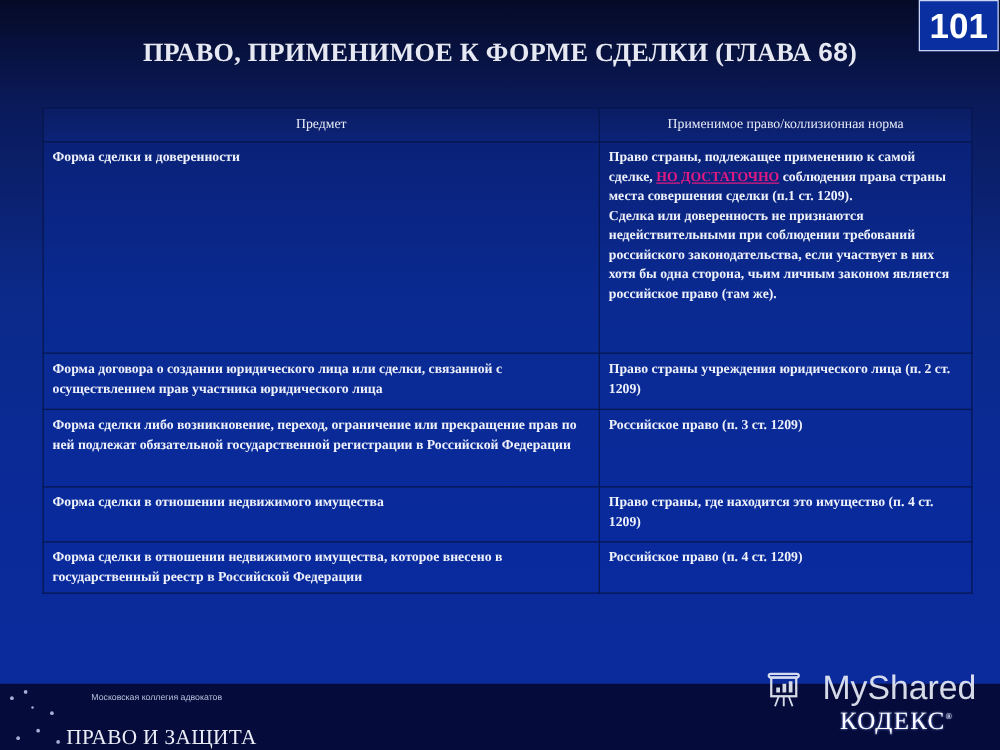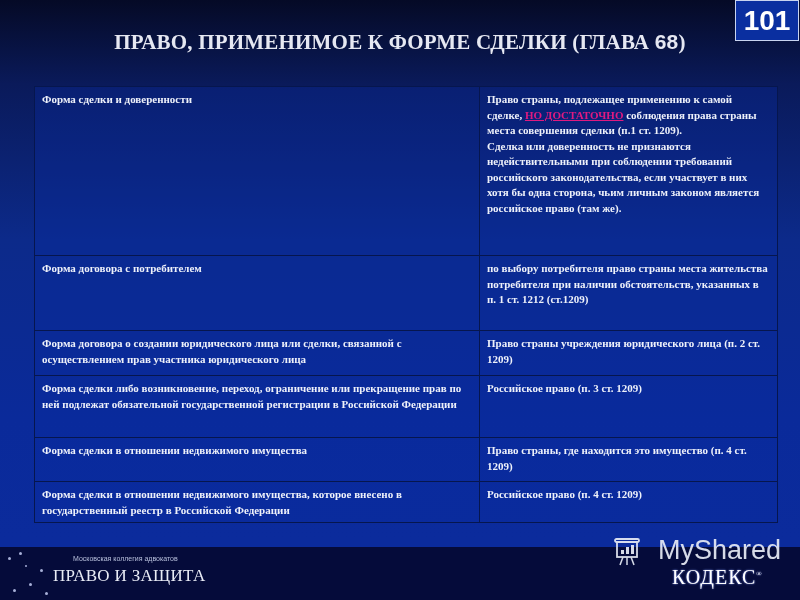--- a/index.html
+++ b/index.html
@@ -36,51 +36,51 @@
   td.law { color:#d0187a; }
   td.law.white { color:#eef1fa; }
   td.law u { color:#e01a80;margin-top:40px; }
   .col1 { width:445px; }
   .footer {
     position:absolute; left:0; top:547px; width:800px; height:53px;
     background:#050b3a;
   }
   .stars span { position:absolute; width:3px; height:3px; border-radius:50%; background:#cfd8ff; opacity:0.8; }
   .mka { position:absolute; left:73px; top:8px; font-family:"Liberation Sans", sans-serif; font-size:7px; color:#b8c0dc; }
-  .brand { position:absolute; left:53px; top:19px; font-size:17px; color:#e9ecf6; letter-spacing:0.3px; }
+  .brand { position:absolute; left:53px; top:33px; font-size:17px; color:#e9ecf6; letter-spacing:0.3px; }
   .watermark { position:absolute; left:612px; top:535px; display:flex; align-items:center; gap:16px; color:#e8ecf6; font-family:"Liberation Sans", sans-serif; font-size:27px; opacity:0.92; }
   .wm-icon { width:30px; height:30px; position:relative; }
   .kodeks { position:absolute; left:672px; top:566px; color:#fff; font-family:"Liberation Serif", serif; font-weight:normal; font-size:20px; letter-spacing:1px; text-shadow:0 0 2px #8aa0ff; }
   .kodeks sup { font-size:7px; }
 </style>
 </head>
 <body>
 
 <div class="slide-num">101</div>
 
 <div class="title">
   <span>ПРАВО, ПРИМЕНИМОЕ К ФОРМЕ СДЕЛКИ (ГЛАВА </span><span class="num">68</span><span>)</span>
 </div>
 
 <table class="grid">
   <colgroup>
       <col class="col1">
       <col>
     </colgroup>
   <tbody>
+      <tr>
+    <th>Предмет</th>
+    <th>Применимое право/коллизионная норма</th>
+  </tr>
   <tr style="height:169px">
     <td>Форма сделки и доверенности</td>
     <td class="law">
       <span>Право страны, подлежащее применению к самой сделке, </span><u>НО ДОСТАТОЧНО</u><span> соблюдения права страны места совершения сделки (п.1 ст. 1209).</span><br>
       <span>Сделка или доверенность не признаются недействительными при соблюдении требований российского законодательства, если участвует в них хотя бы одна сторона, чьим личным законом является российское право (там же).</span>
     </td>
-  </tr>
-  <tr style="height:75px">
-    <td>Форма договора с потребителем</td>
-    <td class="law">по выбору потребителя право страны места жительства потребителя при наличии обстоятельств, указанных в п. 1 ст. 1212 (ст.1209)</td>
   </tr>
   <tr style="height:45px">
     <td>Форма договора о создании юридического лица или сделки, связанной с осуществлением прав участника юридического лица</td>
     <td class="law">Право страны учреждения юридического лица (п. 2 ст. 1209)</td>
   </tr>
   <tr style="height:62px">
     <td>Форма сделки либо возникновение, переход, ограничение или прекращение прав по ней подлежат обязательной государственной регистрации в Российской Федерации</td>
     <td class="law">Российское право (п. 3 ст. 1209)</td>
   </tr>
   <tr style="height:44px">

